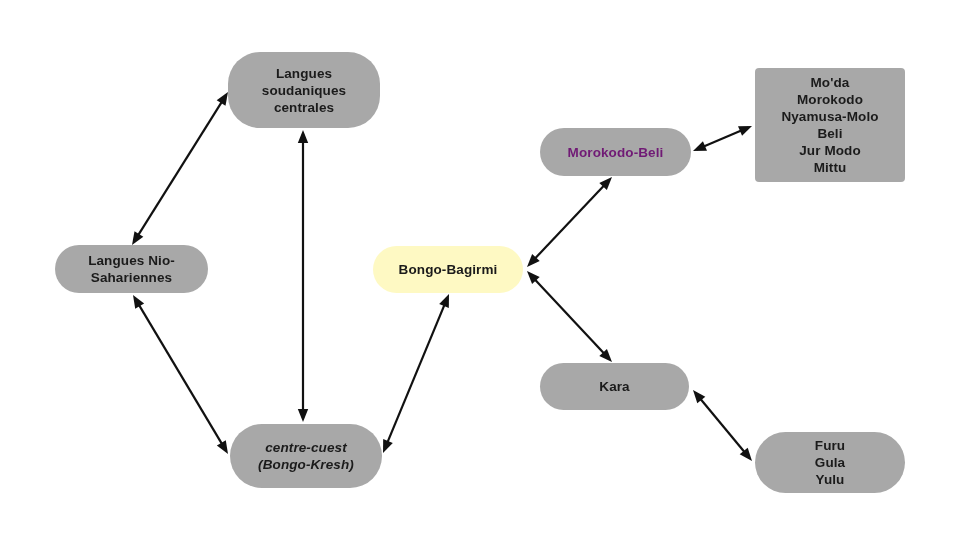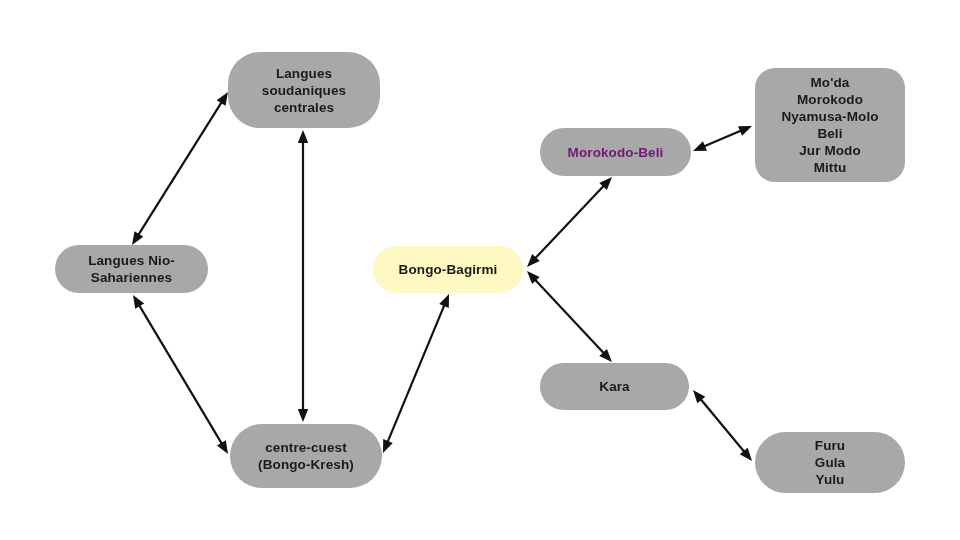--- a/index.html
+++ b/index.html
@@ -87,31 +87,31 @@
   <div id="nodes-layer">
       <div class="node" style="left: 228px; top: 52px; width: 152px; height: 76px; background: rgb(168, 168, 168); border-radius: 32px;">
         <span class="node-label" style="color: rgb(27, 27, 27);">Langues
 soudaniques
 centrales</span>
       </div>
       <div class="node" style="left: 55px; top: 245px; width: 153px; height: 48px; background: rgb(168, 168, 168); border-radius: 24px;">
         <span class="node-label" style="color: rgb(27, 27, 27);">Langues Nio-
 Sahariennes</span>
       </div>
-      <div class="node" style="left: 230px; top: 424px; width: 152px; height: 64px; background: rgb(168, 168, 168); border-radius: 32px;">
+      <div class="node" style="left: 230px; top: 424px; width: 152px; height: 64px; background: rgb(168, 168, 168); border-radius: 32px; font-style: italic;">
         <span class="node-label" style="color: rgb(27, 27, 27);">centre-cuest
 (Bongo-Kresh)</span>
       </div>
       <div class="node" style="left: 373px; top: 246px; width: 150px; height: 47px; background: #fef9c3; border-radius: 23.5px;">
         <span class="node-label" style="color: rgb(27, 27, 27);">Bongo-Bagirmi</span>
       </div>
       <div class="node" style="left: 540px; top: 128px; width: 151px; height: 48px; background: rgb(168, 168, 168); border-radius: 24px;">
         <span class="node-label" style="color: #701a75;">Morokodo-Beli</span>
       </div>
-      <div class="node" style="left: 755px; top: 68px; width: 150px; height: 114px; background: rgb(168, 168, 168); border-radius: 20px;">
+      <div class="node" style="left: 755px; top: 68px; width: 150px; height: 114px; background: rgb(168, 168, 168); border-radius: 4px;">
         <span class="node-label" style="color: rgb(27, 27, 27);">Mo'da
 Morokodo
 Nyamusa-Molo
 Beli
 Jur Modo
 Mittu</span>
       </div>
       <div class="node" style="left: 540px; top: 363px; width: 149px; height: 47px; background: rgb(168, 168, 168); border-radius: 23.5px;">
         <span class="node-label" style="color: rgb(27, 27, 27);">Kara</span>
       </div>

